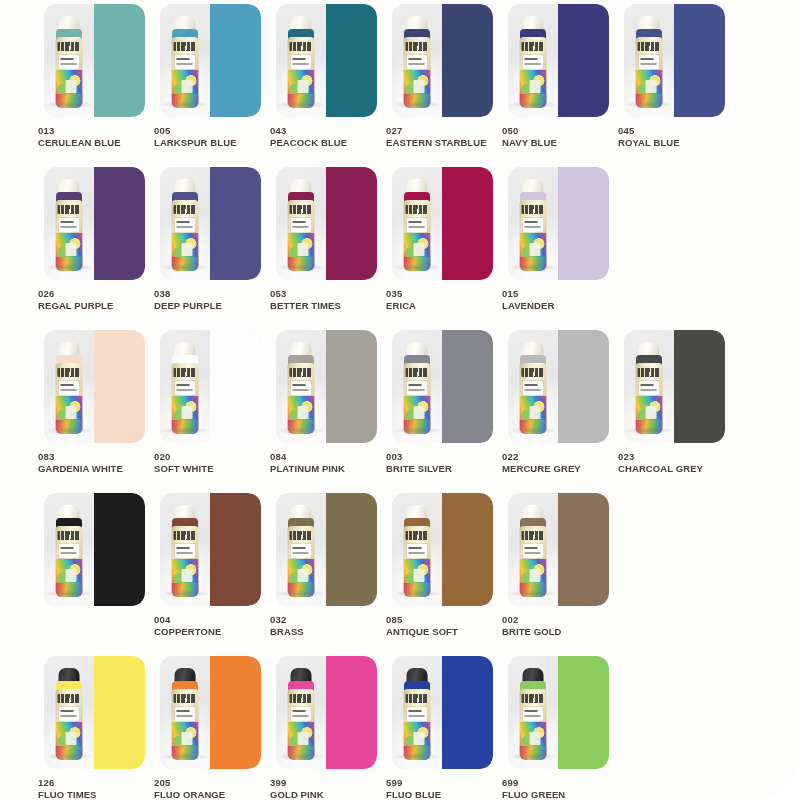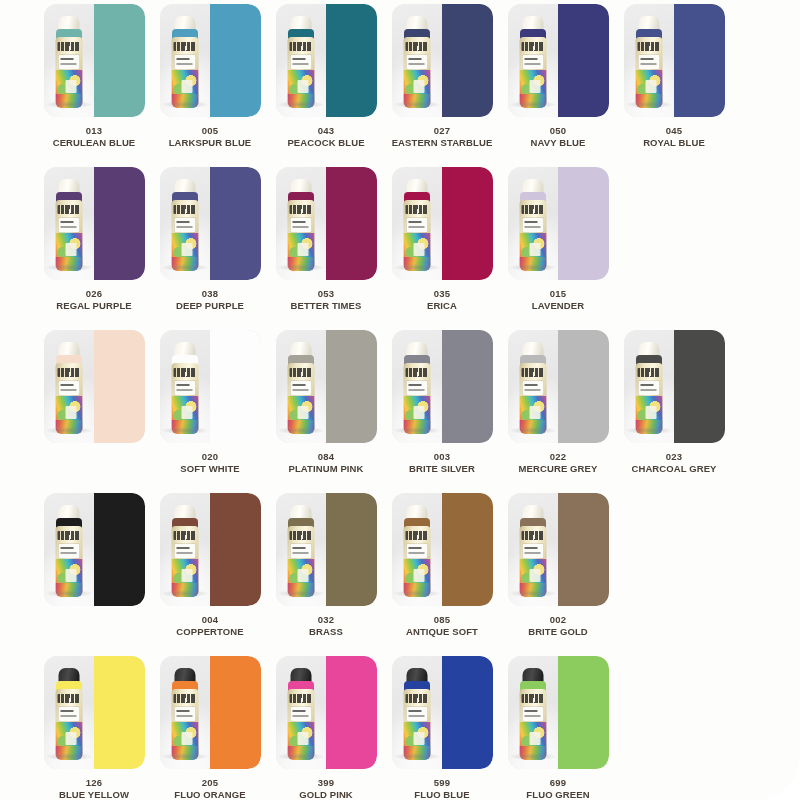--- a/index.html
+++ b/index.html
@@ -219,21 +219,21 @@
     bottom: 9px;
     width: 46px;
     height: 7px;
     border-radius: 50%;
     background: radial-gradient(ellipse at center, rgba(120,120,120,0.38) 0%, rgba(140,140,140,0.10) 58%, rgba(0,0,0,0) 75%);
   }
 
   
   .caption {
     margin-top: 8px;
-    text-align: center;
+    text-align: left;
     line-height: 1.18;
     width: 112px;
   }
 
   .caption-code {
     font-size: 9.5px;
     font-weight: bold;
     color: #4a4038;
     letter-spacing: .2px;
   }
@@ -500,20 +500,24 @@
               <div class="can-body">
                 <div class="can-logo"></div>
                 <div class="can-label"></div>
                 <div class="can-art"></div>
               </div>
             </div>
             <div class="can-shadow"></div>
           </div>
           <div class="tile-color" style="background: rgb(246, 221, 203);"></div>
         </div>
+        <div class="caption">
+          <div class="caption-code">083</div>
+          <div class="caption-name">GARDENIA WHITE</div>
+        </div>
       </div>
       <div class="swatch-card">
         <div class="tile">
           <div class="tile-photo">
             <div class="can">
               <div class="can-cap"></div>
               <div class="can-band" style="background: rgb(253, 253, 253);"></div>
               <div class="can-body">
                 <div class="can-logo"></div>
                 <div class="can-label"></div>
@@ -729,21 +733,21 @@
                 <div class="can-label"></div>
                 <div class="can-art"></div>
               </div>
             </div>
             <div class="can-shadow"></div>
           </div>
           <div class="tile-color" style="background: rgb(248, 233, 92);"></div>
         </div>
         <div class="caption">
           <div class="caption-code">126</div>
-          <div class="caption-name">BLUE YELLOW</div>
+          <div class="caption-name">FLUO TIMES</div>
         </div>
       </div>
       <div class="swatch-card">
         <div class="tile">
           <div class="tile-photo">
             <div class="can dark-cap">
               <div class="can-cap"></div>
               <div class="can-band" style="background: rgb(239, 129, 51);"></div>
               <div class="can-body">
                 <div class="can-logo"></div>

